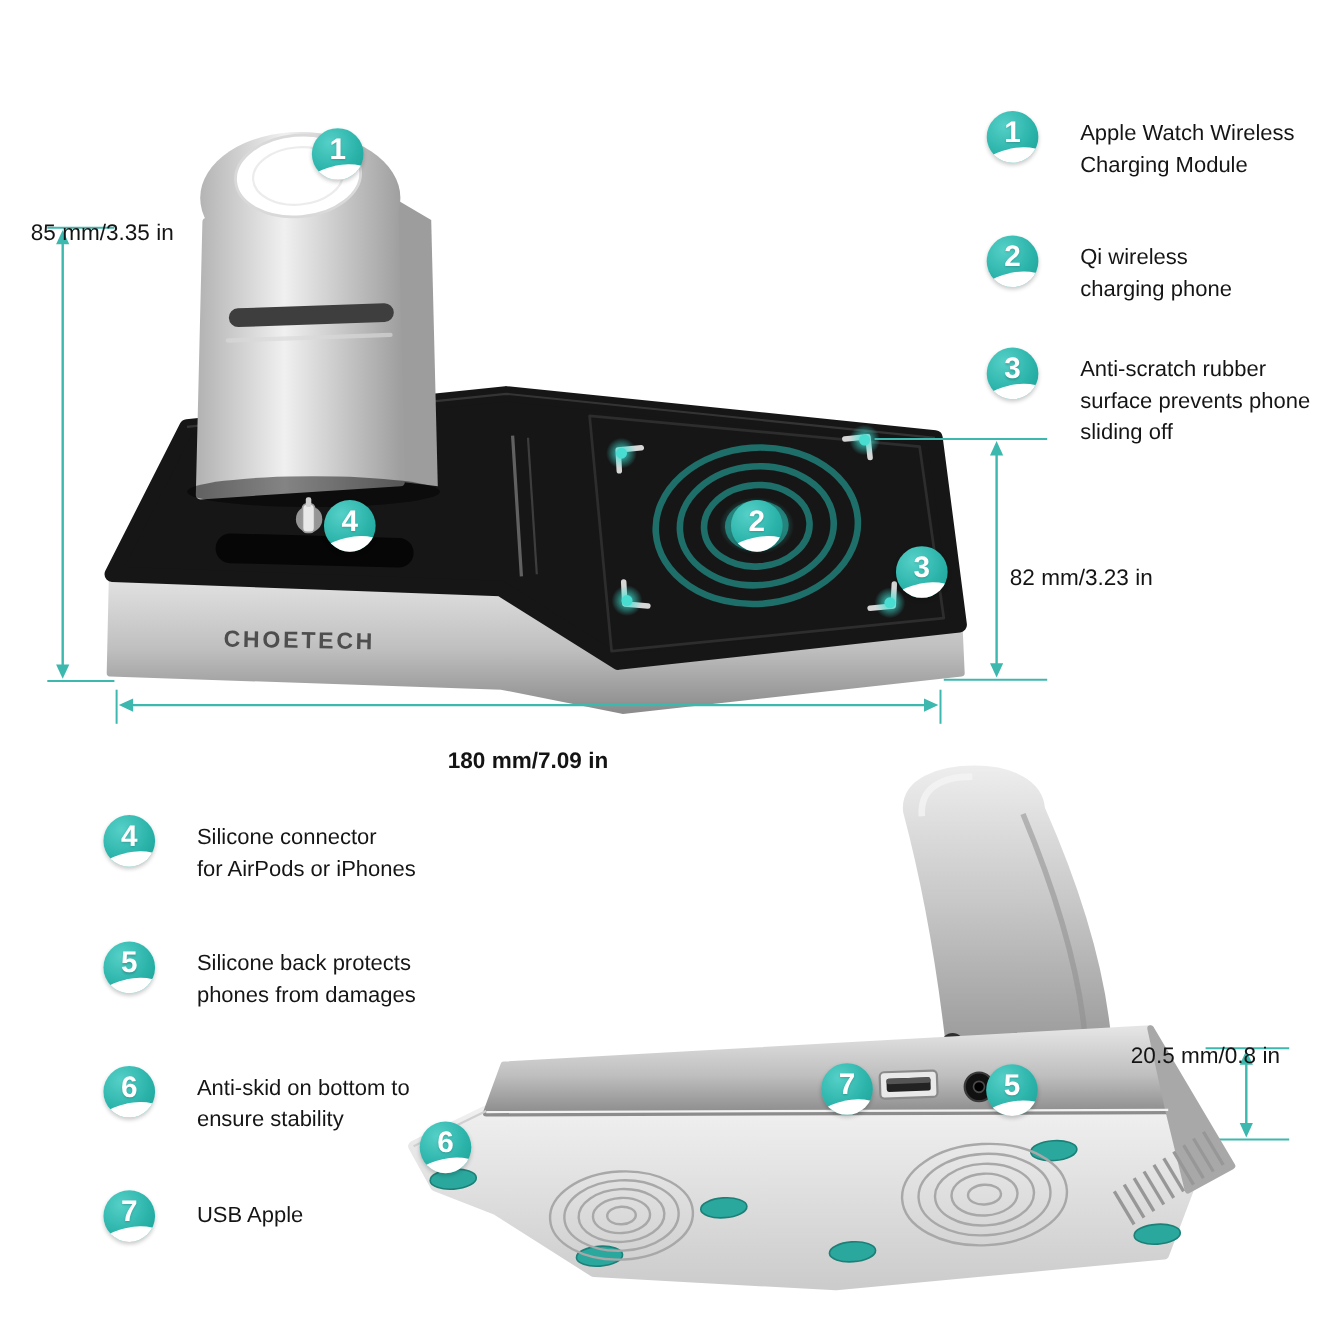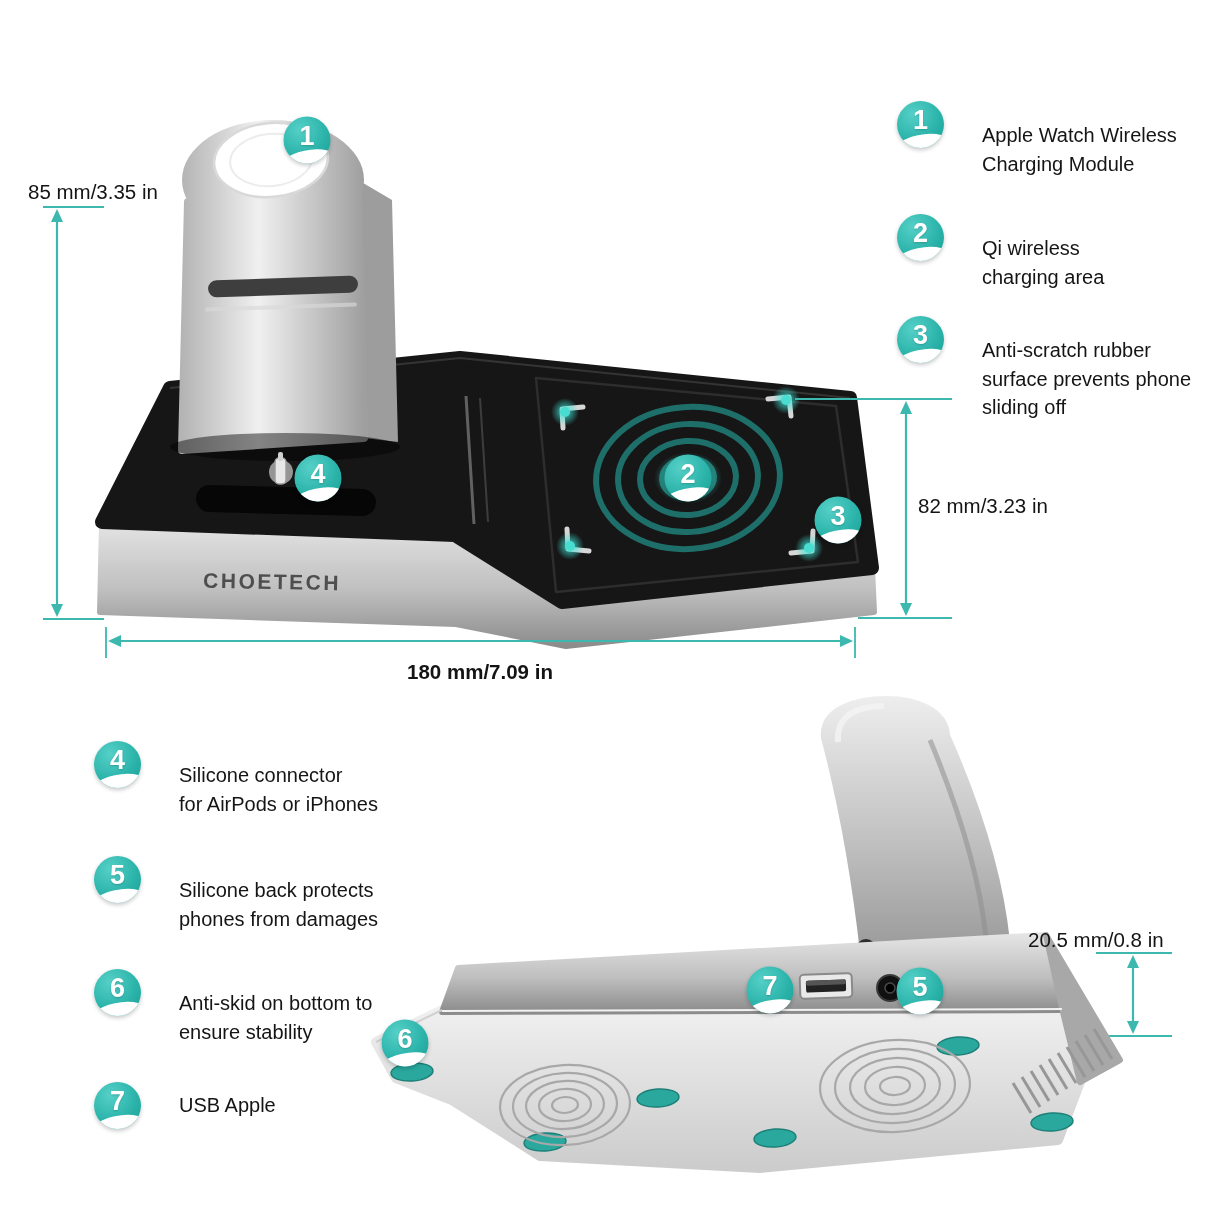--- a/index.html
+++ b/index.html
@@ -26,26 +26,26 @@
     transform:rotate(-12deg);
   }
   .badge span {
     position:relative; z-index:1; color:#ffffff; font-size:27px; font-weight:bold;
     line-height:1; margin-top:-8px; text-shadow:0 1px 2px rgba(0,0,0,.18);
   }
   .badge.abs { position:absolute; transform:translate(-50%,-50%); }
 
   
   .feature { position:absolute; display:flex; gap:38px; align-items:flex-start; }
-  .feature .ftext { margin-top:20px; font-size:20px; line-height:28.5px; color:#151515; white-space:nowrap; }
+  .feature .ftext { margin-top:6px; font-size:20px; line-height:28.5px; color:#151515; white-space:nowrap; }
   .feature.single { align-items:center; }
   .feature.single .ftext { margin-top:0; }
 
   
-  .dim { position:absolute; font-size:20.5px; color:#141414; white-space:nowrap; }
+  .dim { position:absolute; font-size:20.5px; color:#141414; white-space:nowrap;margin-top:20px; }
   .dim.center { text-align:center; }
 </style>
 </head>
 <body>
 
 <div class="stage">
 
   <svg class="art" width="1214" height="1214" viewBox="0 0 1214 1214">
     <defs>
       <linearGradient id="gSilvV" x1="0" y1="0" x2="0" y2="1">
@@ -261,21 +261,21 @@
       <div>Apple Watch Wireless</div>
       <div>Charging Module</div>
     </div>
   </div>
   <div class="feature" style="left:897px; top:214px;">
     <div class="badge">
         <span>2</span>
       </div>
     <div class="ftext">
       <div>Qi wireless</div>
-      <div>charging area</div>
+      <div>charging phone</div>
     </div>
   </div>
   <div class="feature" style="left:897px; top:316px;">
     <div class="badge">
         <span>3</span>
       </div>
     <div class="ftext">
       <div>Anti-scratch rubber</div>
       <div>surface prevents phone</div>
       <div>sliding off</div>

